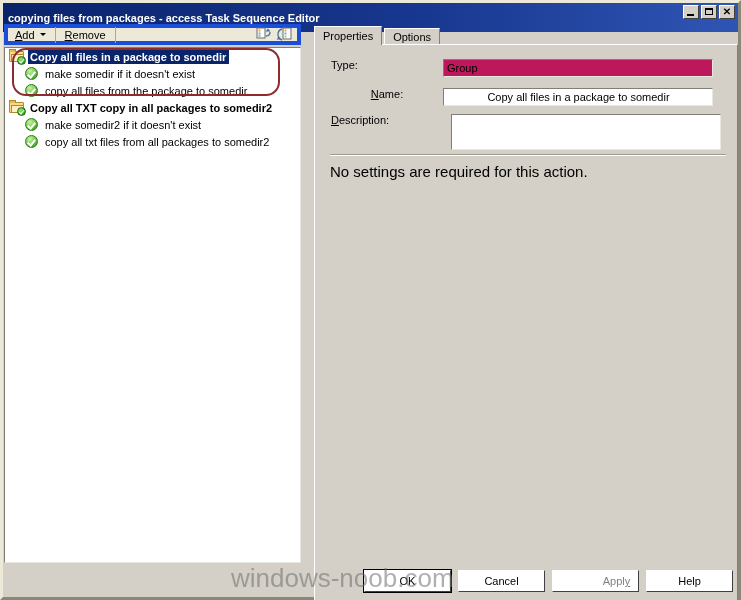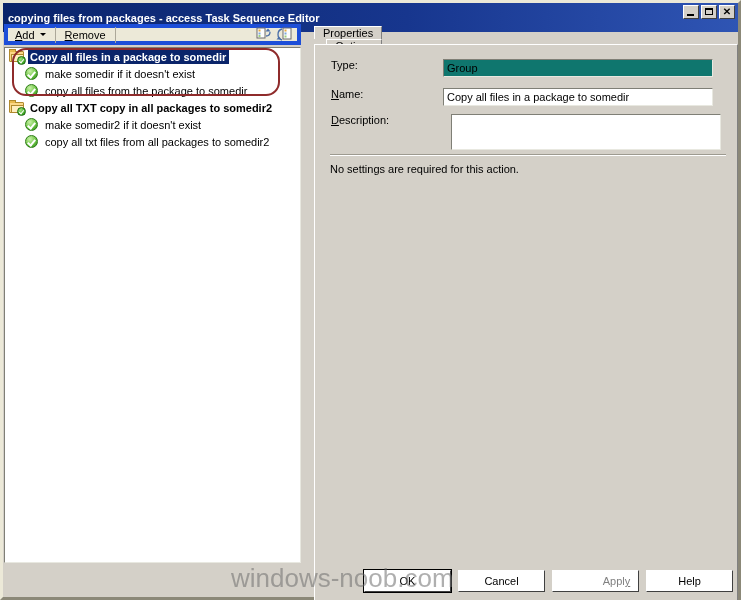--- a/index.html
+++ b/index.html
@@ -248,21 +248,20 @@
     pointer-events: none;
   }
 
   
   #tabs {
     position: absolute;
     left: 311px; top: 23px;
     height: 19px;
     display: flex;
     align-items: flex-end;
-    flex-direction: column;
   }
   .tab {
     height: 18px;
     padding: 0 8px;
     display: flex;
     align-items: center;
     font-size: 11px;
     background: #d4d0c8;
     box-sizing: border-box;
     position: relative;
@@ -311,35 +310,35 @@
     font-size: 11px;
     padding: 2px 2px 2px 3px;
     border-top: 1px solid #7f7f76;
     border-left: 1px solid #7f7f76;
     border-right: 1px solid #e8e8e0;
     border-bottom: 1px solid #e8e8e0;
     color: #000;
     overflow: hidden;
     white-space: pre-wrap;
   }
-  .field.readonly { background: #0f766e; }
+  .field.readonly { background: #be185d; }
   .field.editable { background: #ffffff; }
 
   #separator {
     position: absolute;
     left: 327px; top: 151px;
     width: 396px; height: 2px;
     border-top: 1px solid #9d9a90;
     border-bottom: 1px solid #ffffff;
     box-sizing: border-box;
   }
   #no-settings {
     position: absolute;
     left: 327px; top: 160px;
-    font-size: 11px;
+    font-size: 15px;
     color: #000;
   }
 
   
   .dlg-btn {
     position: absolute;
     width: 87px; height: 22px;
     background: #ffffff;
     font-family: "Liberation Sans", sans-serif;
     font-size: 11px;
@@ -477,21 +476,21 @@
     </div>
   </div>
 
   <div id="tab-content">
 
     <div class="form-row" style="left:16px; top:14px;">
       <span class="form-label">Type:</span>
       <span class="field readonly" style="width:270px; height:18px;">Group</span>
     </div>
 
-    <div class="form-row" style="left:16px; top:43px;">
+    <div class="form-row" style="left:16px; top:43px;text-align:center;">
       <span class="form-label"><span class="acc">N</span>ame:</span>
       <span class="field editable" style="width:270px; height:18px;">Copy all files in a package to somedir</span>
     </div>
 
     <div class="form-row" style="left:16px; top:69px;gap:8px;">
       <span class="form-label"><span class="acc">D</span>escription:</span>
       <span class="field editable" style="width:270px; height:36px;"></span>
     </div>
   </div>
 

